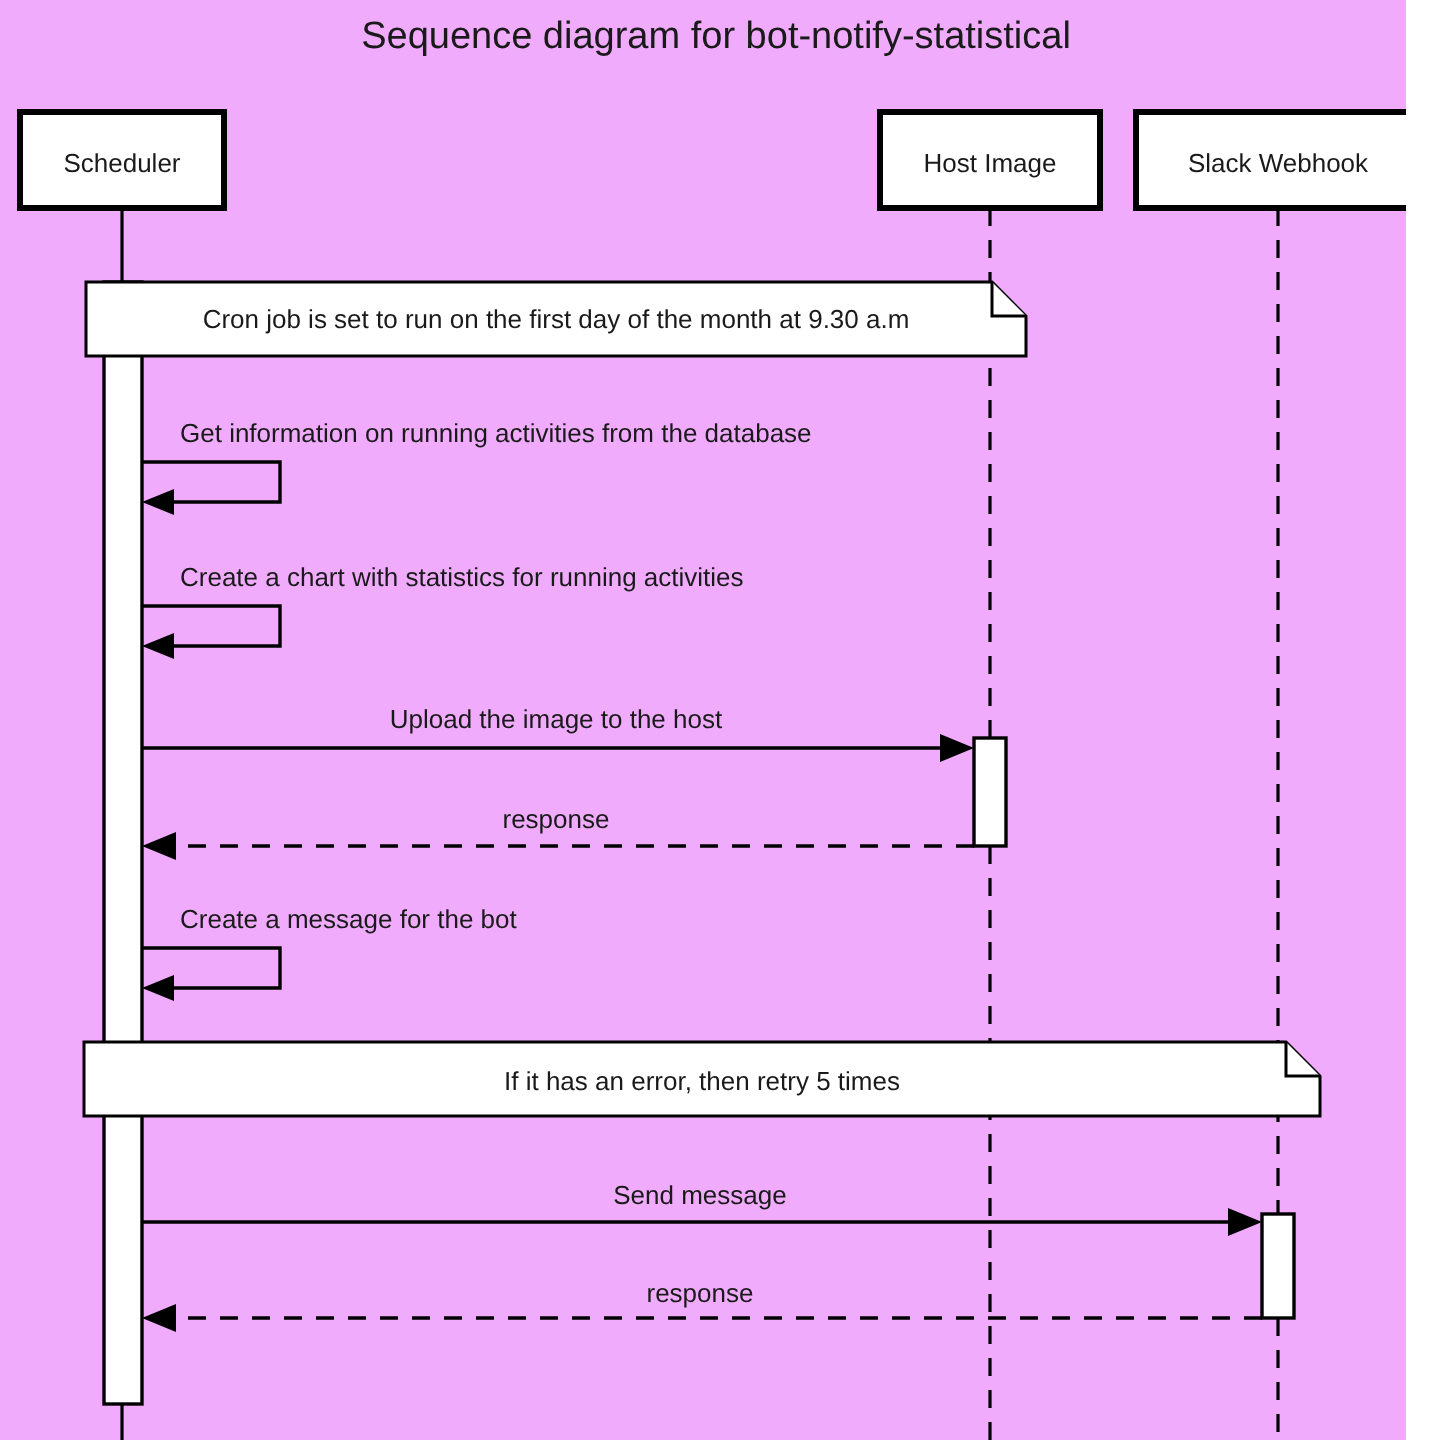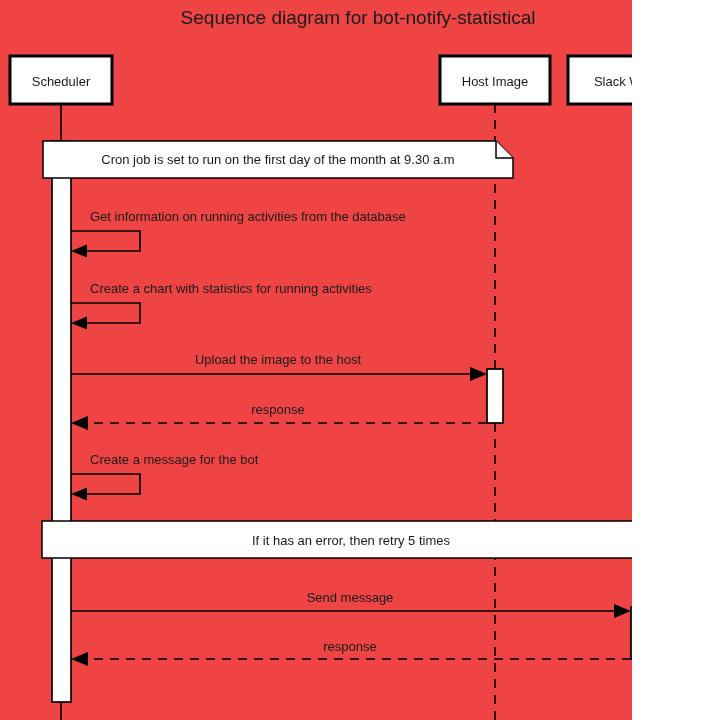--- a/index.html
+++ b/index.html
@@ -7,23 +7,23 @@
     margin: 0;
     padding: 0;
     background: #ffffff;
   }
   body {
     font-family: "Liberation Sans", sans-serif;
     color: #000000;
   }
   #canvas {
     position: relative;
-    width: 632px;
+    width: 703px;
     height: 720px;
-    background: #ef4444;
+    background: #f0abfc;
     overflow: hidden;
   }
   #diagram-svg {
     position: absolute;
     left: 0;
     top: 0;
     width: 717px;
     height: 720px;
   }
   .diagram-title {

